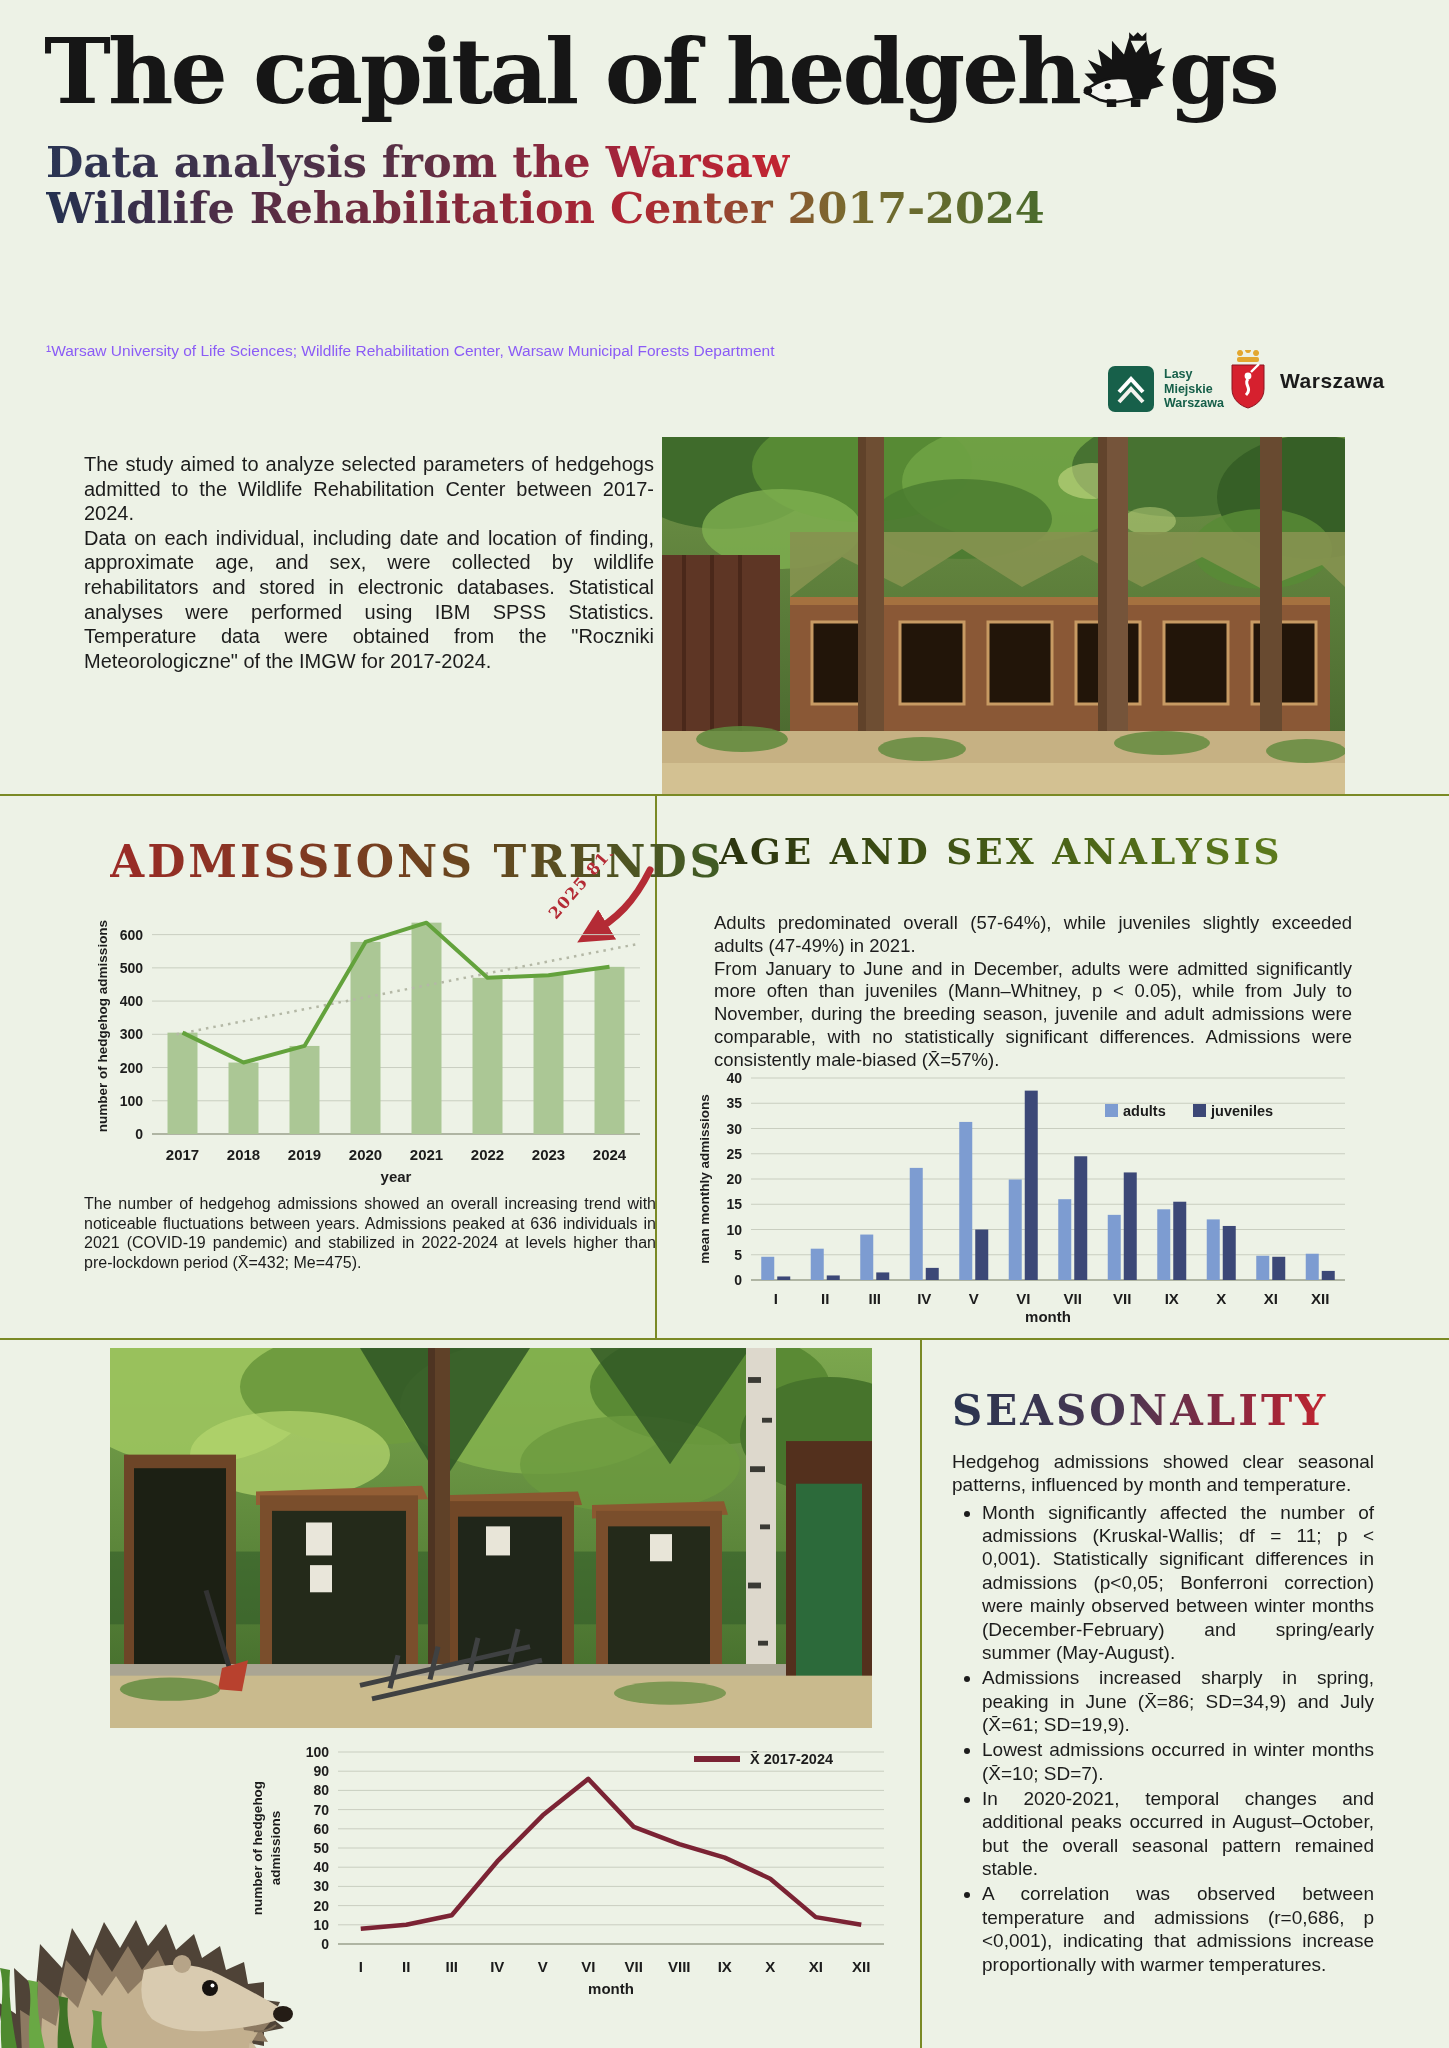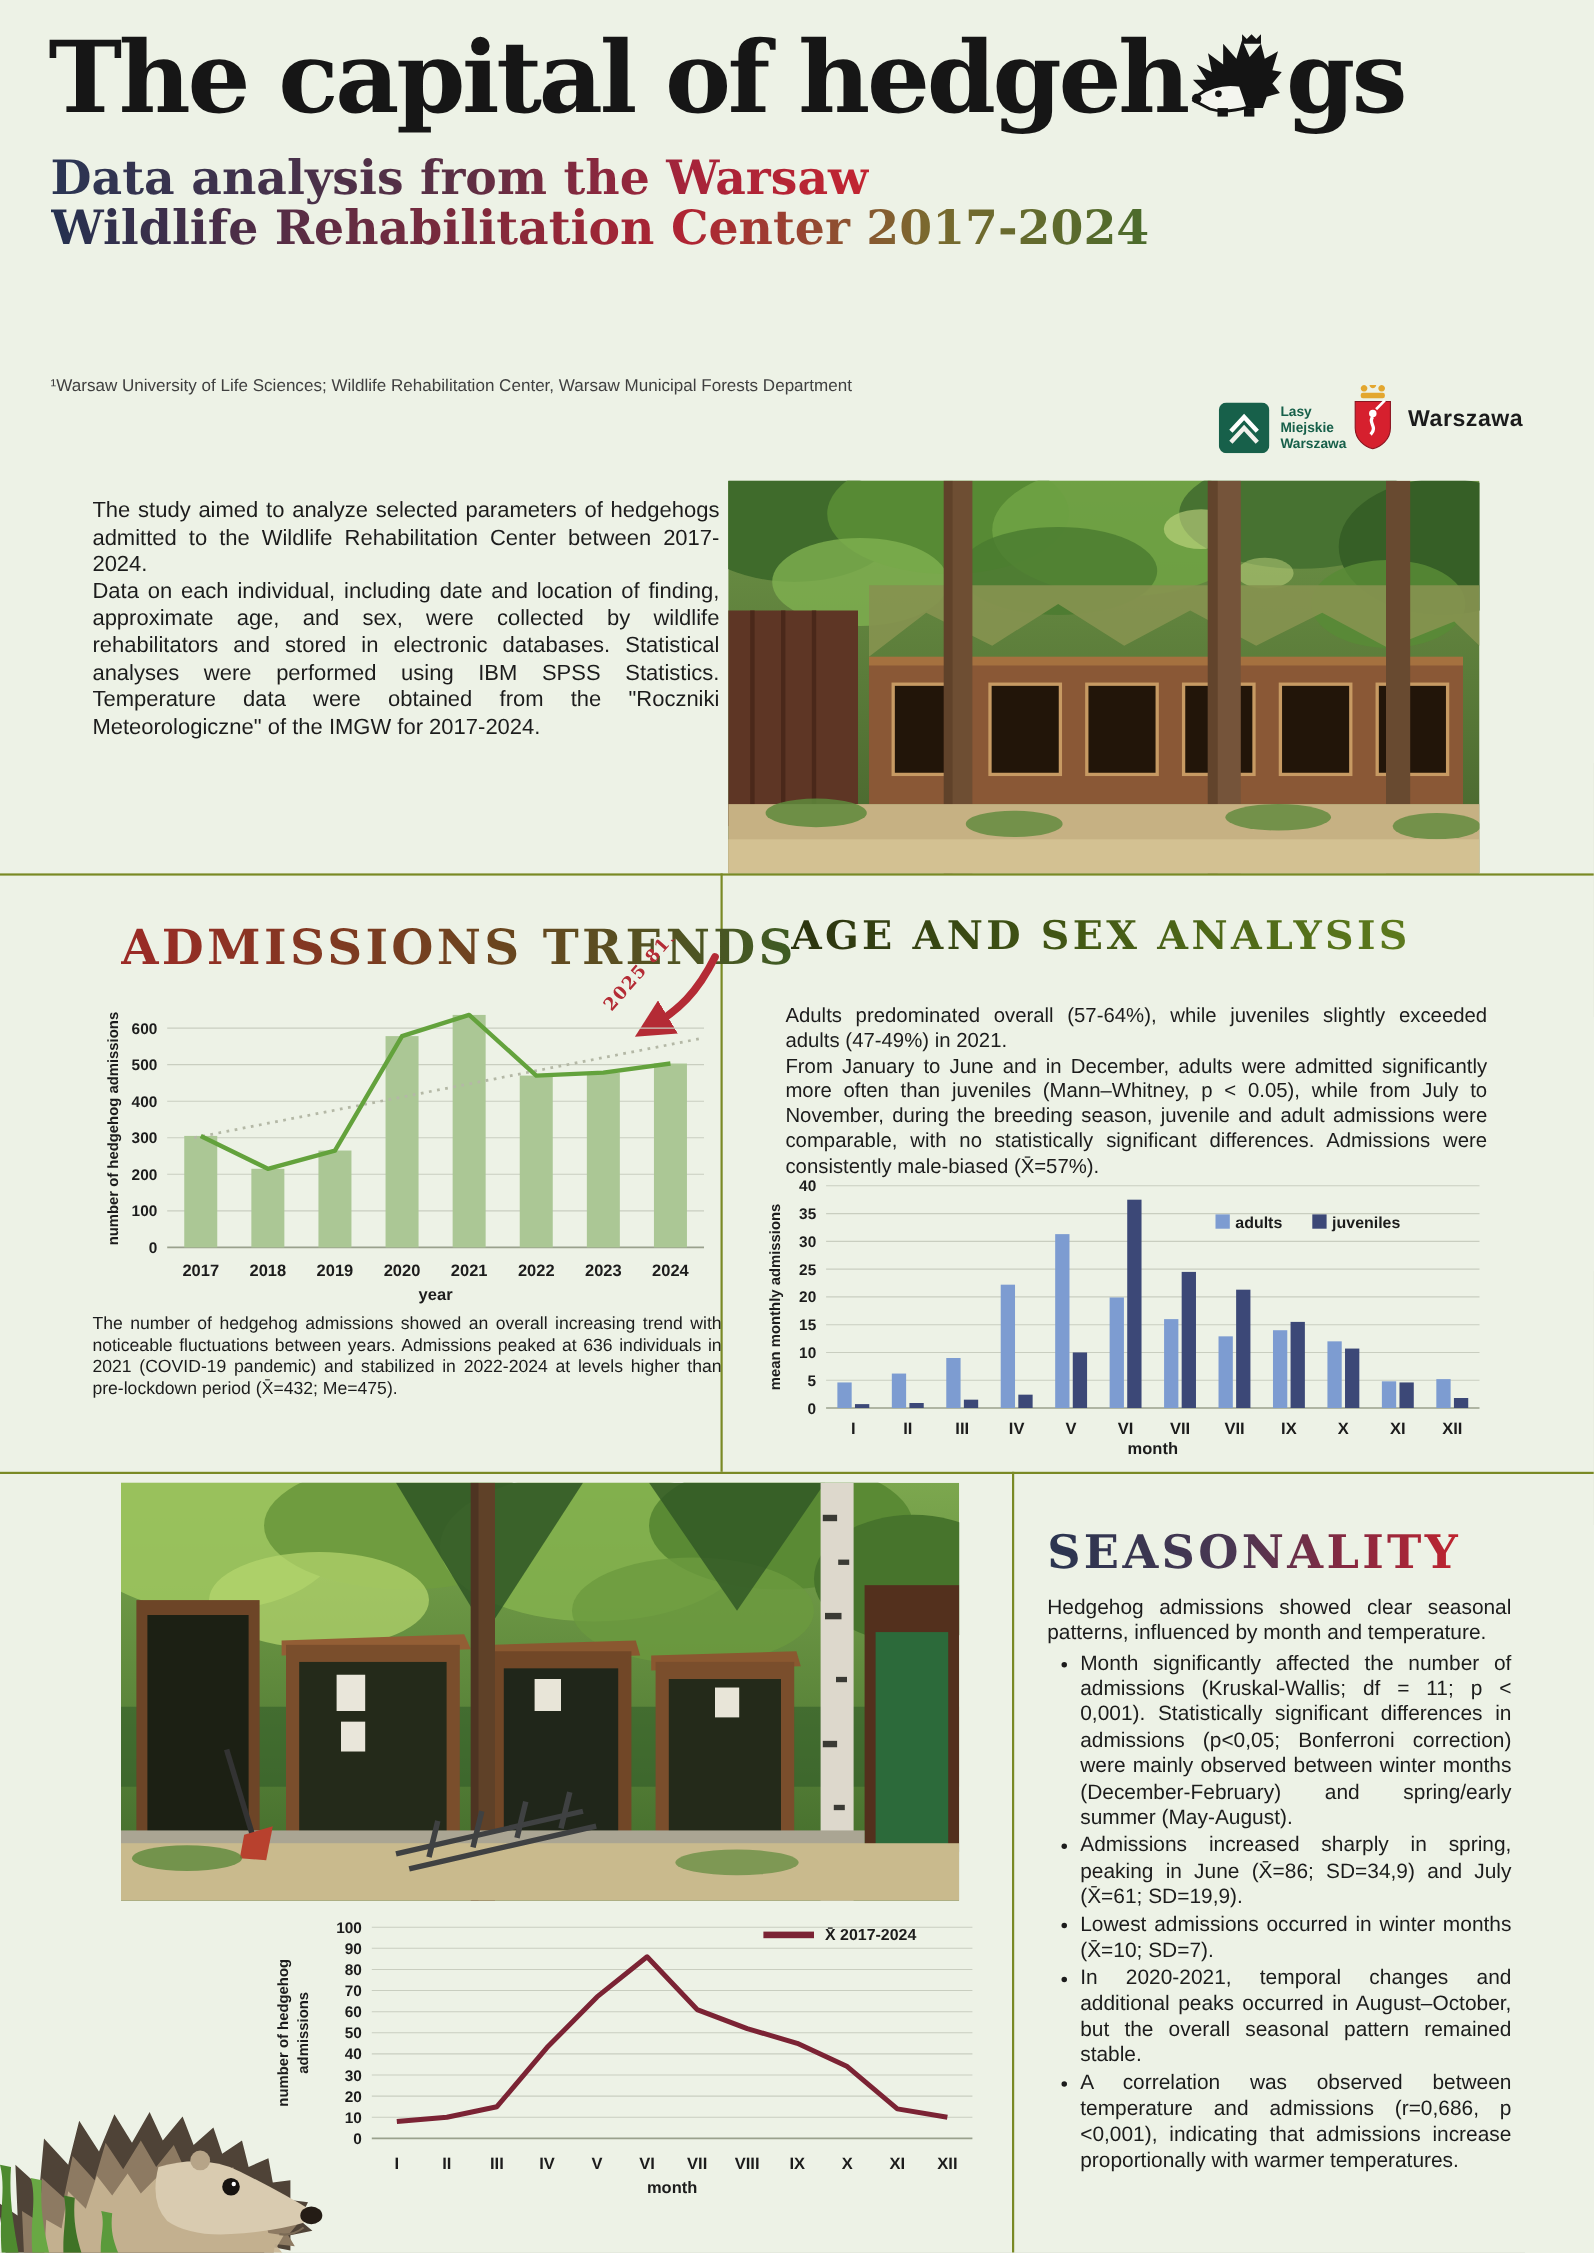--- a/index.html
+++ b/index.html
@@ -14,21 +14,21 @@
   .subtitle{font-family:"DejaVu Serif",serif;font-weight:700;font-size:43px;line-height:1.06;letter-spacing:0;}
   .sub1{color:#5b2f44;}
   .sub2{color:#7e2a3c;}
   @supports (-webkit-background-clip: text){
     .sub1{background:linear-gradient(90deg,#2a3553 0%,#5b2f44 50%,#a6243a 78%,#c22531 100%);
           -webkit-background-clip:text;background-clip:text;color:transparent;}
     .sub2{background:linear-gradient(90deg,#243150 0%,#7e2a3c 38%,#b02433 58%,#7a6a2f 80%,#4a6b2c 100%);
           -webkit-background-clip:text;background-clip:text;color:transparent;}
   }
   .authors{font-size:18px;color:#2a2a2a;}
-  .affiliation{font-size:15.5px;color:#404040;}
+  .affiliation{font-size:15.5px;color:#8b5cf6;}
 
   
   .stencil{font-family:"DejaVu Serif",serif;font-weight:700;letter-spacing:3px;white-space:nowrap;}
   .grad-adm{color:#7a3c22;text-decoration:underline;}
   .grad-age{color:#46591a;}
   .grad-sea{color:#6e2c44;}
   @supports (-webkit-background-clip: text){
     .grad-adm{background:linear-gradient(90deg,#9b2a26 0%,#6b451f 55%,#3e5c24 100%);
               -webkit-background-clip:text;background-clip:text;color:transparent;}
     .grad-age{background:linear-gradient(90deg,#2b330f 0%,#4a6317 60%,#5d7a1d 100%);

